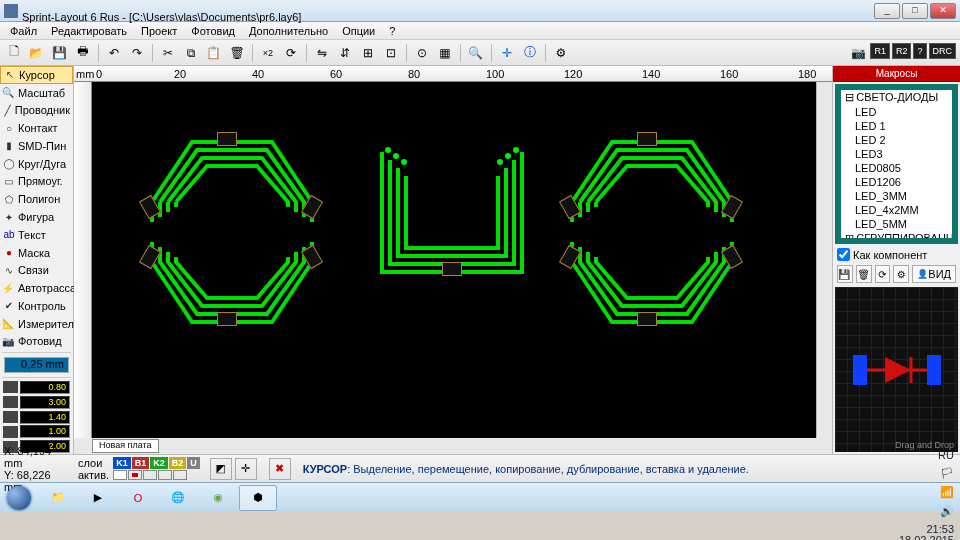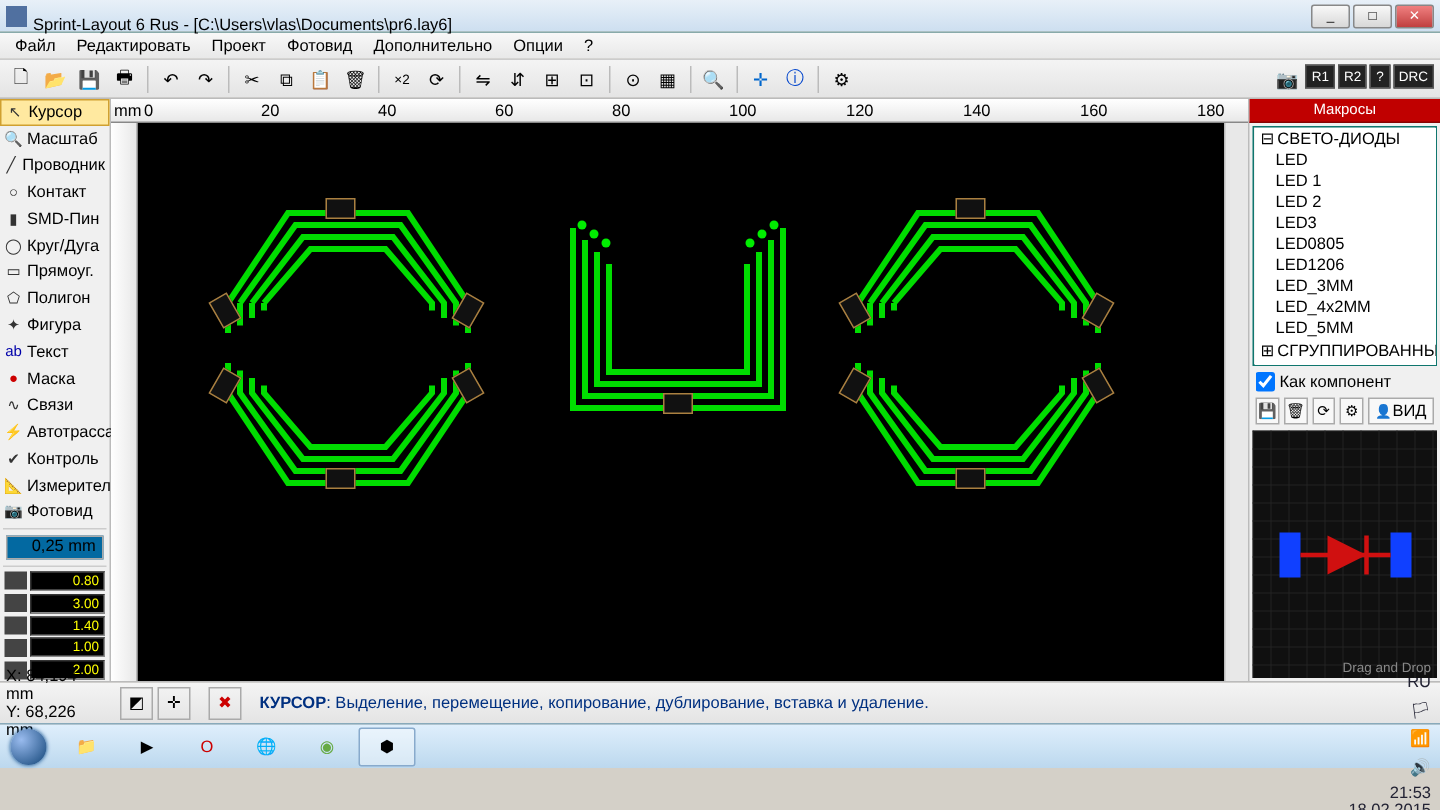--- a/index.html
+++ b/index.html
@@ -39,21 +39,21 @@
 .ruler-h .tlabel { position: absolute; top: 2px; }
 .canvas-row { flex: 1; display: flex; }
 .ruler-v { width: 18px; background: linear-gradient(90deg,#fff,#e8e8e8); border-right: 1px solid #888; position: relative; }
 .canvas { flex: 1; background: #000; position: relative; overflow: hidden; }
 .scrollbar-v { width: 16px; background: #e8e8e8; border-left: 1px solid #bbb; }
 .scrollbar-h { height: 16px; background: #e8e8e8; display: flex; align-items: center; }
 .tab { height: 14px; background: #fff; border: 1px solid #888; padding: 0 6px; font-size: 9px; margin-left: 18px; }
 
 .rpanel { width: 128px; background: #f0f0f0; border-left: 1px solid #bbb; display: flex; flex-direction: column; }
 .rpanel .phdr { height: 16px; background: #c00000; color: #fff; text-align: center; font-size: 10px; line-height: 16px; border-bottom: 1px solid #800; }
-.tree { flex: 0 0 160px; background: #fff; border: 1px solid #0f766e; margin: 2px; overflow: auto; font-size: 10px; }
+.tree { flex: 0 0 160px; background: #fff; border: 6px solid #0f766e; margin: 2px; overflow: auto; font-size: 10px; }
 .tree .tnode { padding: 1px 2px 1px 14px; white-space: nowrap; cursor: pointer; }
 .tree .tnode.group { padding-left: 4px; }
 .tree .tnode.group::before { content: "⊟"; margin-right: 2px; }
 .tree .tnode.collapsed::before { content: "⊞"; margin-right: 2px; }
 .rpanel .chkrow { display: flex; align-items: center; gap: 3px; padding: 2px 4px; font-size: 10px; }
 .rpanel .btnrow { display: flex; gap: 3px; padding: 2px 4px; }
 .rpanel .btnrow .sbtn { width: 18px; height: 18px; border: 1px solid #aaa; background: #f8f8f8; cursor: pointer; display: flex; align-items: center; justify-content: center; font-size: 10px; }
 .preview { flex: 1; background: #101010; margin: 2px; position: relative; }
 .preview .grid { position: absolute; inset: 0; background-image: linear-gradient(#222 1px,transparent 1px),linear-gradient(90deg,#222 1px,transparent 1px); background-size: 12px 12px; }
 .preview .diode-body { position: absolute; left: 50%; top: 50%; transform: translate(-50%,-50%); }
@@ -289,20 +289,23 @@
         <div class="ic" style="left:210px;top:168px;transform:rotate(60deg)"></div>
         <div class="ic" style="left:350px;top:180px"></div>
         <div class="ic" style="left:545px;top:50px"></div>
         <div class="ic" style="left:545px;top:230px"></div>
         <div class="ic" style="left:468px;top:118px;transform:rotate(60deg)"></div>
         <div class="ic" style="left:468px;top:168px;transform:rotate(-60deg)"></div>
         <div class="ic" style="left:630px;top:118px;transform:rotate(-60deg)"></div>
         <div class="ic" style="left:630px;top:168px;transform:rotate(60deg)"></div>
       </div>
       <div class="scrollbar-v"></div>
+    </div>
+    <div class="scrollbar-h">
+      <div class="tab">Новая плата</div>
     </div>
   </div>
 
   <div class="rpanel">
     <div class="phdr">Макросы</div>
     <div class="tree" id="mtree">
         <div class="tnode group">СВЕТО-ДИОДЫ</div>
         <div class="tnode">LED</div>
         <div class="tnode">LED 1</div>
         <div class="tnode">LED 2</div>
@@ -338,20 +341,42 @@
       <div class="dndlabel">Drag and Drop</div>
     </div>
   </div>
 </div>
 
 <div class="statusbar">
   <div class="coords">
     <div><span>X:</span> <span>84,194 mm</span></div>
     <div><span>Y:</span> <span>68,226 mm</span></div>
   </div>
+  <div class="layers">
+    <div>
+      <div class="layer-lbl">слои</div>
+      <div class="layer-lbl">актив.</div>
+    </div>
+    <div style="display:flex;flex-direction:column;gap:1px">
+      <div id="layerchips" style="display:flex;gap:1px">
+          <span class="layerchip" style="background: rgb(0, 80, 208);">K1</span>
+          <span class="layerchip" style="background: rgb(176, 48, 48);">B1</span>
+          <span class="layerchip" style="background: rgb(32, 160, 32);">K2</span>
+          <span class="layerchip" style="background: rgb(192, 176, 32);">B2</span>
+          <span class="layerchip" style="background: rgb(128, 128, 128);">U</span>
+        </div>
+      <div style="display:flex;gap:1px">
+        <span style="width:14px;height:10px;border:1px solid #888;background:#fff;display:inline-block"></span>
+        <span style="width:14px;height:10px;border:1px solid #888;display:inline-block;background:radial-gradient(#c00 40%,transparent 42%)"></span>
+        <span style="width:14px;height:10px;border:1px solid #888;display:inline-block"></span>
+        <span style="width:14px;height:10px;border:1px solid #888;display:inline-block"></span>
+        <span style="width:14px;height:10px;border:1px solid #888;display:inline-block"></span>
+      </div>
+    </div>
+  </div>
   <div class="sbtns">
     <div class="sb">◩</div>
     <div class="sb">✛</div>
   </div>
   <div class="sbtns">
     <div class="sb" style="color:#c00">✖</div>
   </div>
   <div class="hint"><b>КУРСОР</b><span>: Выделение, перемещение, копирование, дублирование, вставка и удаление.</span></div>
 </div>
 

